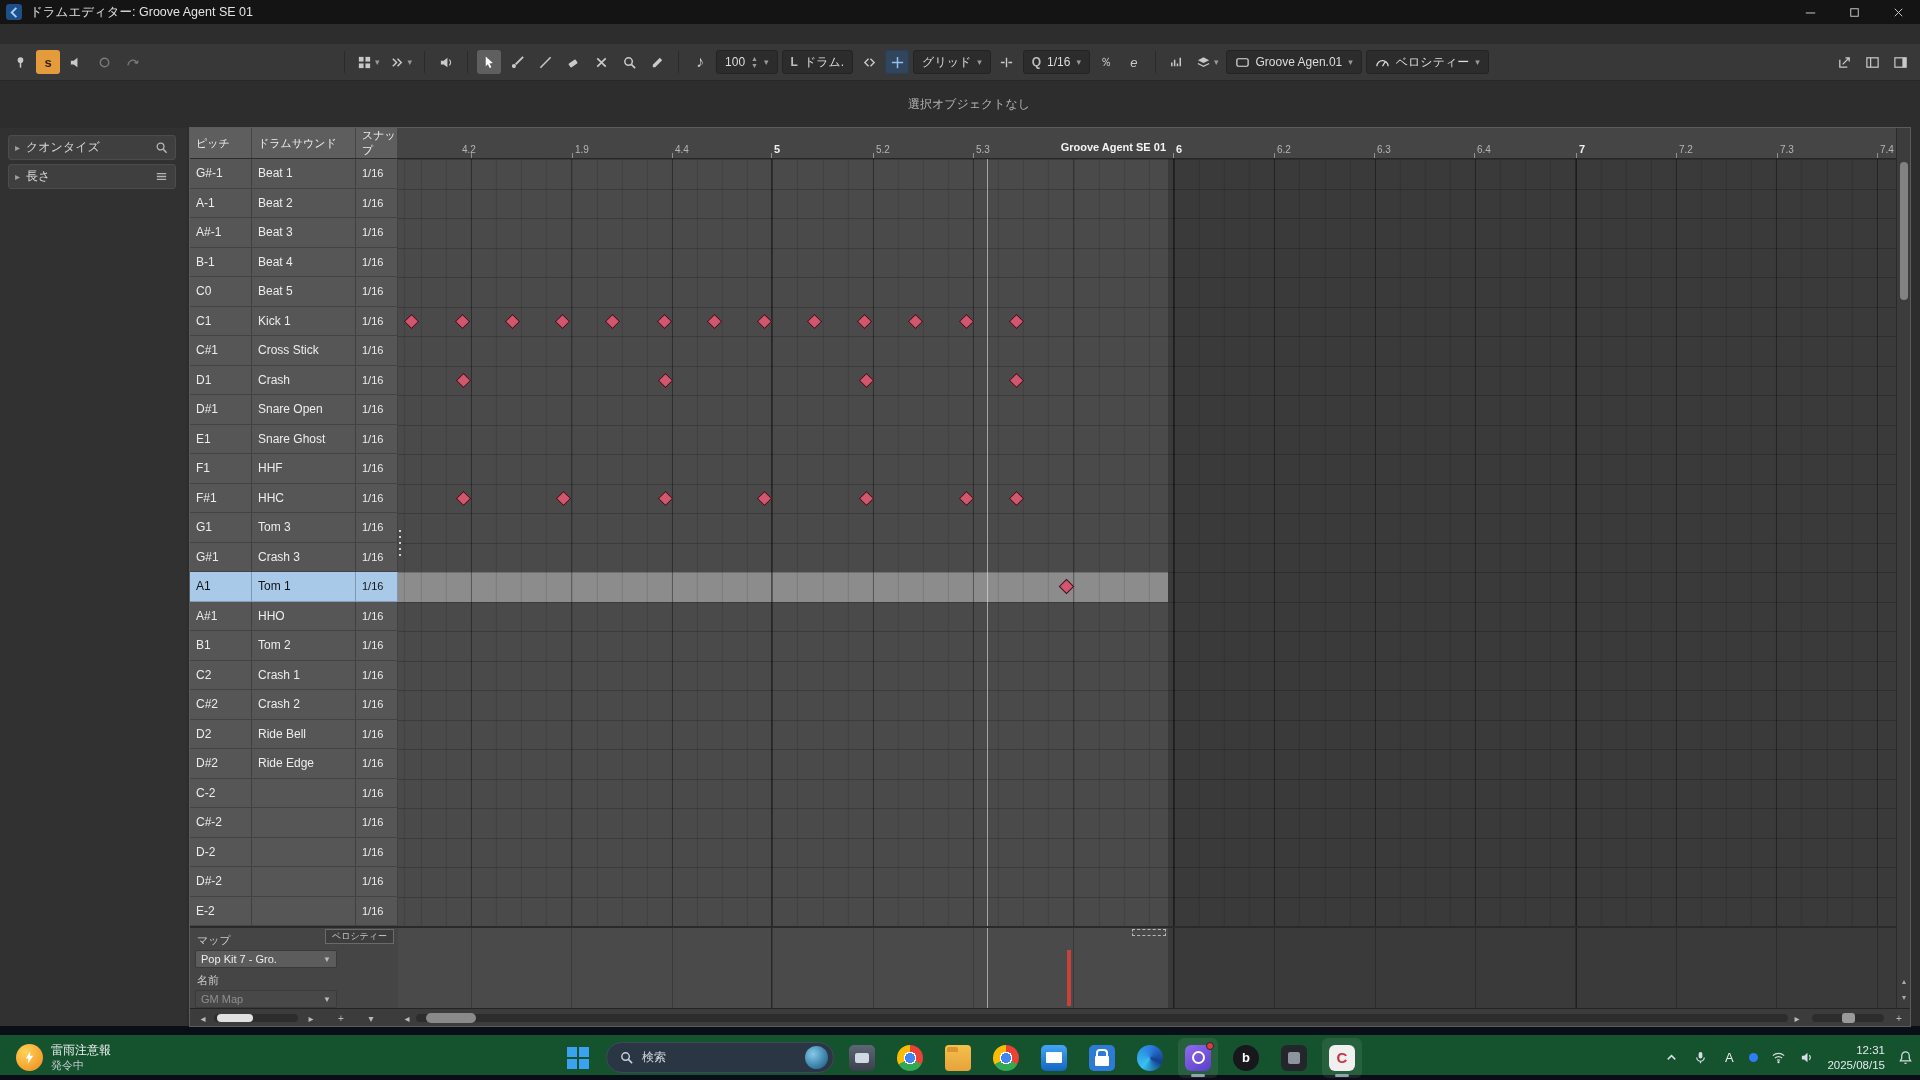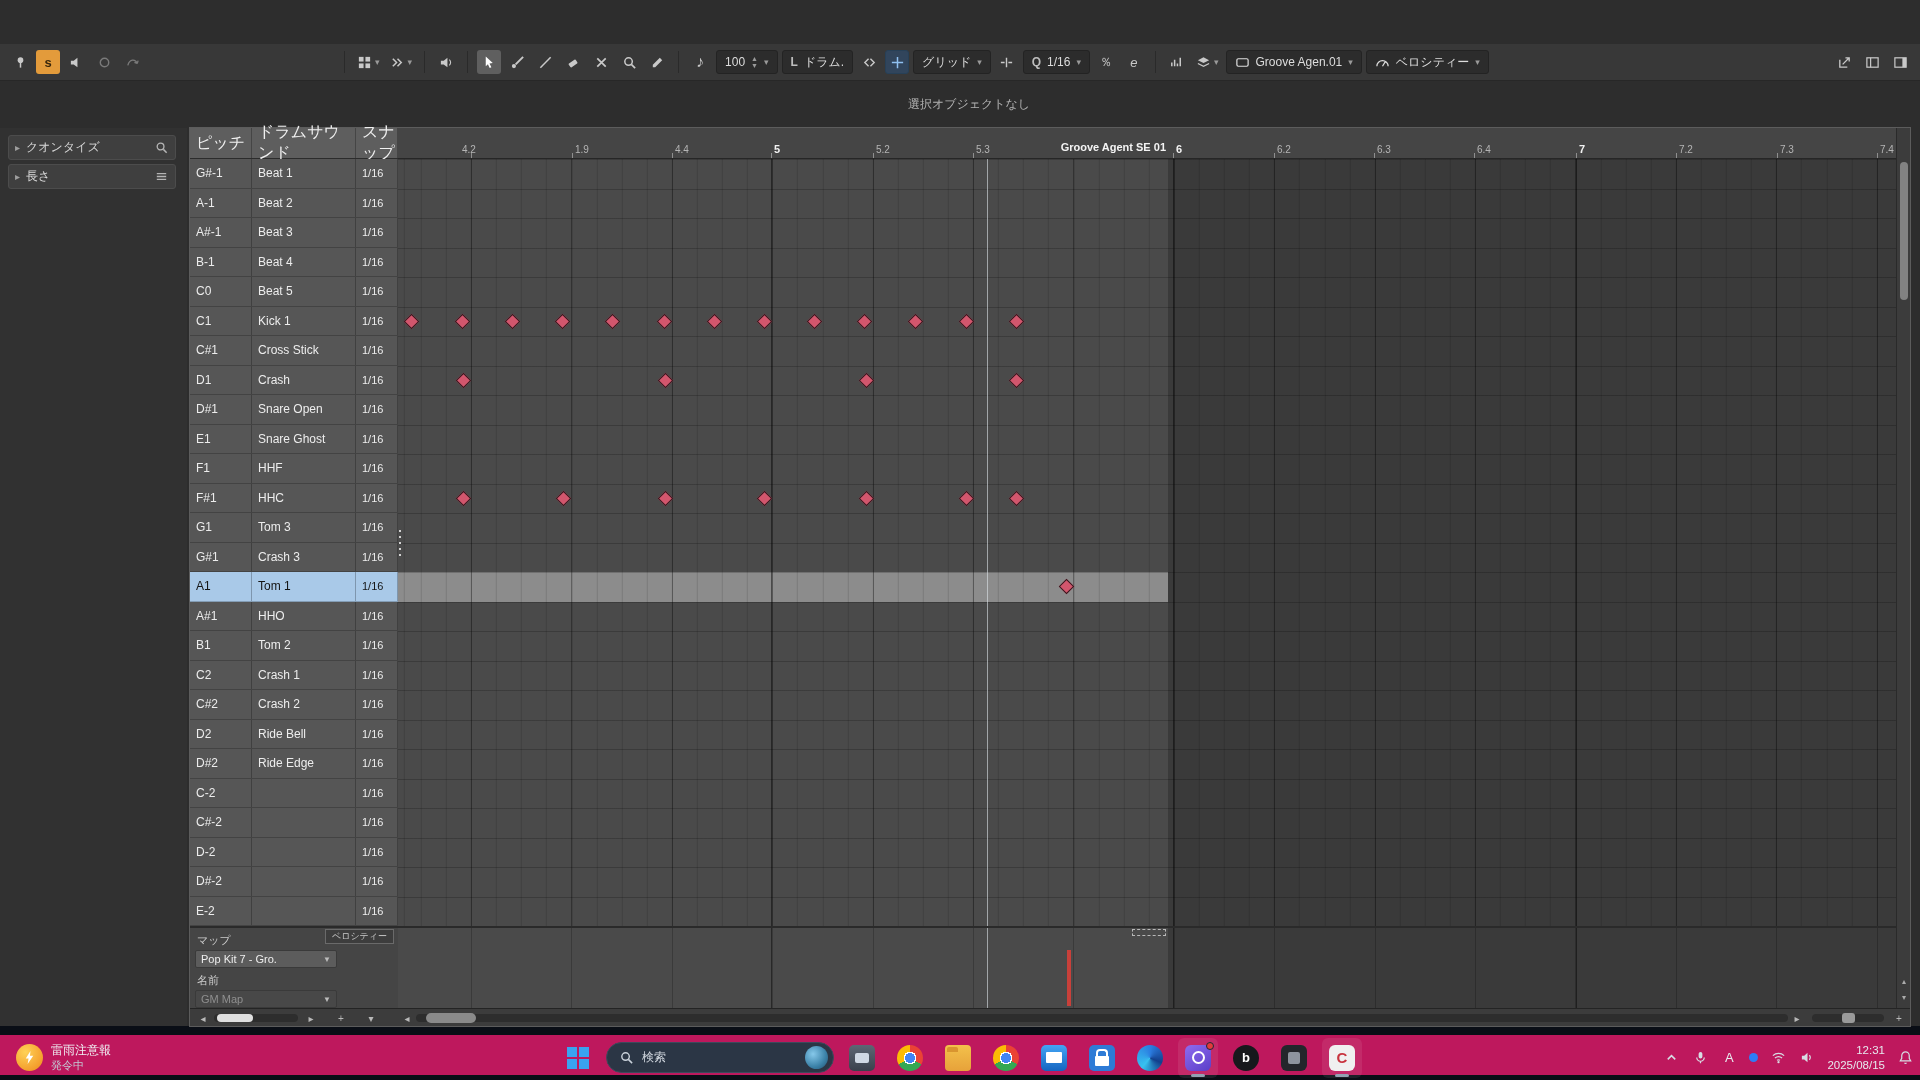--- a/index.html
+++ b/index.html
@@ -47,21 +47,21 @@
   .inspector { position:absolute; left:0; top:0; width:187px; height:898px; background:#313131; }
   .isec { position:absolute; left:8px; width:168px; height:25px; background:#3f3f3f; border:1px solid #4c4c4c;
     border-radius:3px; display:flex; align-items:center; padding:0 6px; gap:6px; color:#d8d8d8; font-size:12px; }
   .isec .tri { color:#9f9f9f; font-size:10px; }
   .isec .iicon { margin-left:auto; color:#b5b5b5; display:flex; }
 
   .editor { position:absolute; left:190px; top:0; width:1720px; height:898px; background:#3c3c3c;
     box-shadow:0 0 0 1px #5c5c5c; }
 
   .lheader { position:absolute; left:0; top:0; width:208px; height:31px; background:#5e5e5e;
-    display:flex; color:#f0f0f0; font-size:16px; border-bottom:1px solid #2c2c2c; }
+    display:flex; color:#f0f0f0; font-size:11px; border-bottom:1px solid #2c2c2c; }
   .hc { display:flex; align-items:center; padding-left:6px; border-right:1px solid #454545; height:100%; }
   .c1 { width:62px; } .c2 { width:104px; } .c3 { width:42px; }
 
   .ruler { position:absolute; left:208px; top:0; width:1498px; height:31px; background:#454545;
     border-bottom:1px solid #262626; overflow:hidden; }
   .rlabel { position:absolute; bottom:3px; color:#b5b5b5; font-size:10px; }
   .rlabel.bar { color:#f2f2f2; font-size:11px; font-weight:bold; }
   .rtick { position:absolute; bottom:0; width:1px; height:5px; background:#8f8f8f; }
   .plabel { position:absolute; left:656px; width:112px; bottom:5px; text-align:right; color:#f4f4f4;
     font-size:11px; font-weight:600; white-space:nowrap; }
@@ -116,21 +116,21 @@
   .thumbg { position:absolute; top:4px; height:10px; border-radius:5px; background:#8a8a8a; }
   .thumbz { position:absolute; top:4px; height:10px; width:13px; border-radius:3px; background:#9a9a9a; }
 
   .vscroll { position:absolute; left:1706px; top:0; width:14px; height:880px; background:#3c3c3c;
     border-left:1px solid #2a2a2a; }
   .vthumb { position:absolute; left:3px; width:8px; top:34px; height:138px; background:#828282; border-radius:4px; }
   .varr { position:absolute; left:0; width:14px; height:14px; color:#ababab; font-size:8px;
     display:flex; align-items:center; justify-content:center; }
 
   
-  .taskbar { position:absolute; left:0; top:1035px; width:1920px; height:40px; background:#be185d; }
+  .taskbar { position:absolute; left:0; top:1035px; width:1920px; height:40px; background:#14532d; }
   .weather { position:absolute; left:10px; top:0; height:45px; display:flex; align-items:center; gap:8px; padding:0 6px; }
   .wicon { width:27px; height:27px; border-radius:50%; display:flex; align-items:center; justify-content:center;
     background:radial-gradient(circle at 35% 30%, #ffd257, #f49f2d 70%, #e2861f); }
   .wtext { display:flex; flex-direction:column; line-height:1.3; }
   .w1 { color:#f0f2f5; font-size:12px; } .w2 { color:#c2cad4; font-size:11px; }
 
   .centericons { position:absolute; left:50%; top:0; transform:translateX(-50%); height:45px;
     display:flex; align-items:center; gap:8px; }
   .tbi { width:40px; height:40px; border-radius:6px; display:flex; align-items:center; justify-content:center;
     position:relative; flex:none; }
@@ -181,20 +181,45 @@
   .clock { display:flex; flex-direction:column; align-items:flex-end; line-height:1.3;
     font-size:11.5px; color:#e6e9ee; }
   svg.tr { width:15px; height:15px; }
 </style>
 </head>
 <body>
 
 <div class="screen">
   <div class="app">
 
+    <div class="titlebar">
+      <span class="backicon">
+        <svg class="ti" viewBox="0 0 16 16">
+            <path d="M10 3 L5 8 L10 13" stroke="currentColor" stroke-width="2" fill="none"></path>
+          </svg>
+      </span>
+      <span class="title">ドラムエディター:  Groove Agent SE 01</span>
+      <div class="wbtns">
+        <span class="wbtn">
+            <svg class="ti" viewBox="0 0 16 16">
+              <path d="M3 8.5 h10" stroke="currentColor" stroke-width="1"></path>
+            </svg>
+          </span>
+        <span class="wbtn">
+            <svg class="ti" viewBox="0 0 16 16">
+              <rect x="4" y="4" width="8" height="8" fill="none" stroke="currentColor" stroke-width="1"></rect>
+            </svg>
+          </span>
+        <span class="wbtn close">
+            <svg class="ti" viewBox="0 0 16 16">
+              <path d="M4 4 L12 12 M12 4 L4 12" stroke="currentColor" stroke-width="1"></path>
+            </svg>
+          </span>
+      </div>
+    </div>
 
 
     <div class="toolbar">
       <span class="tbtn">
           <svg class="ti" viewBox="0 0 16 16">
             <circle cx="8" cy="5.5" r="3" fill="currentColor"></circle>
             <path d="M8 8.5 v5" stroke="currentColor" stroke-width="1.6"></path>
           </svg>
         </span>
       <span class="tbtn solo">s</span>

